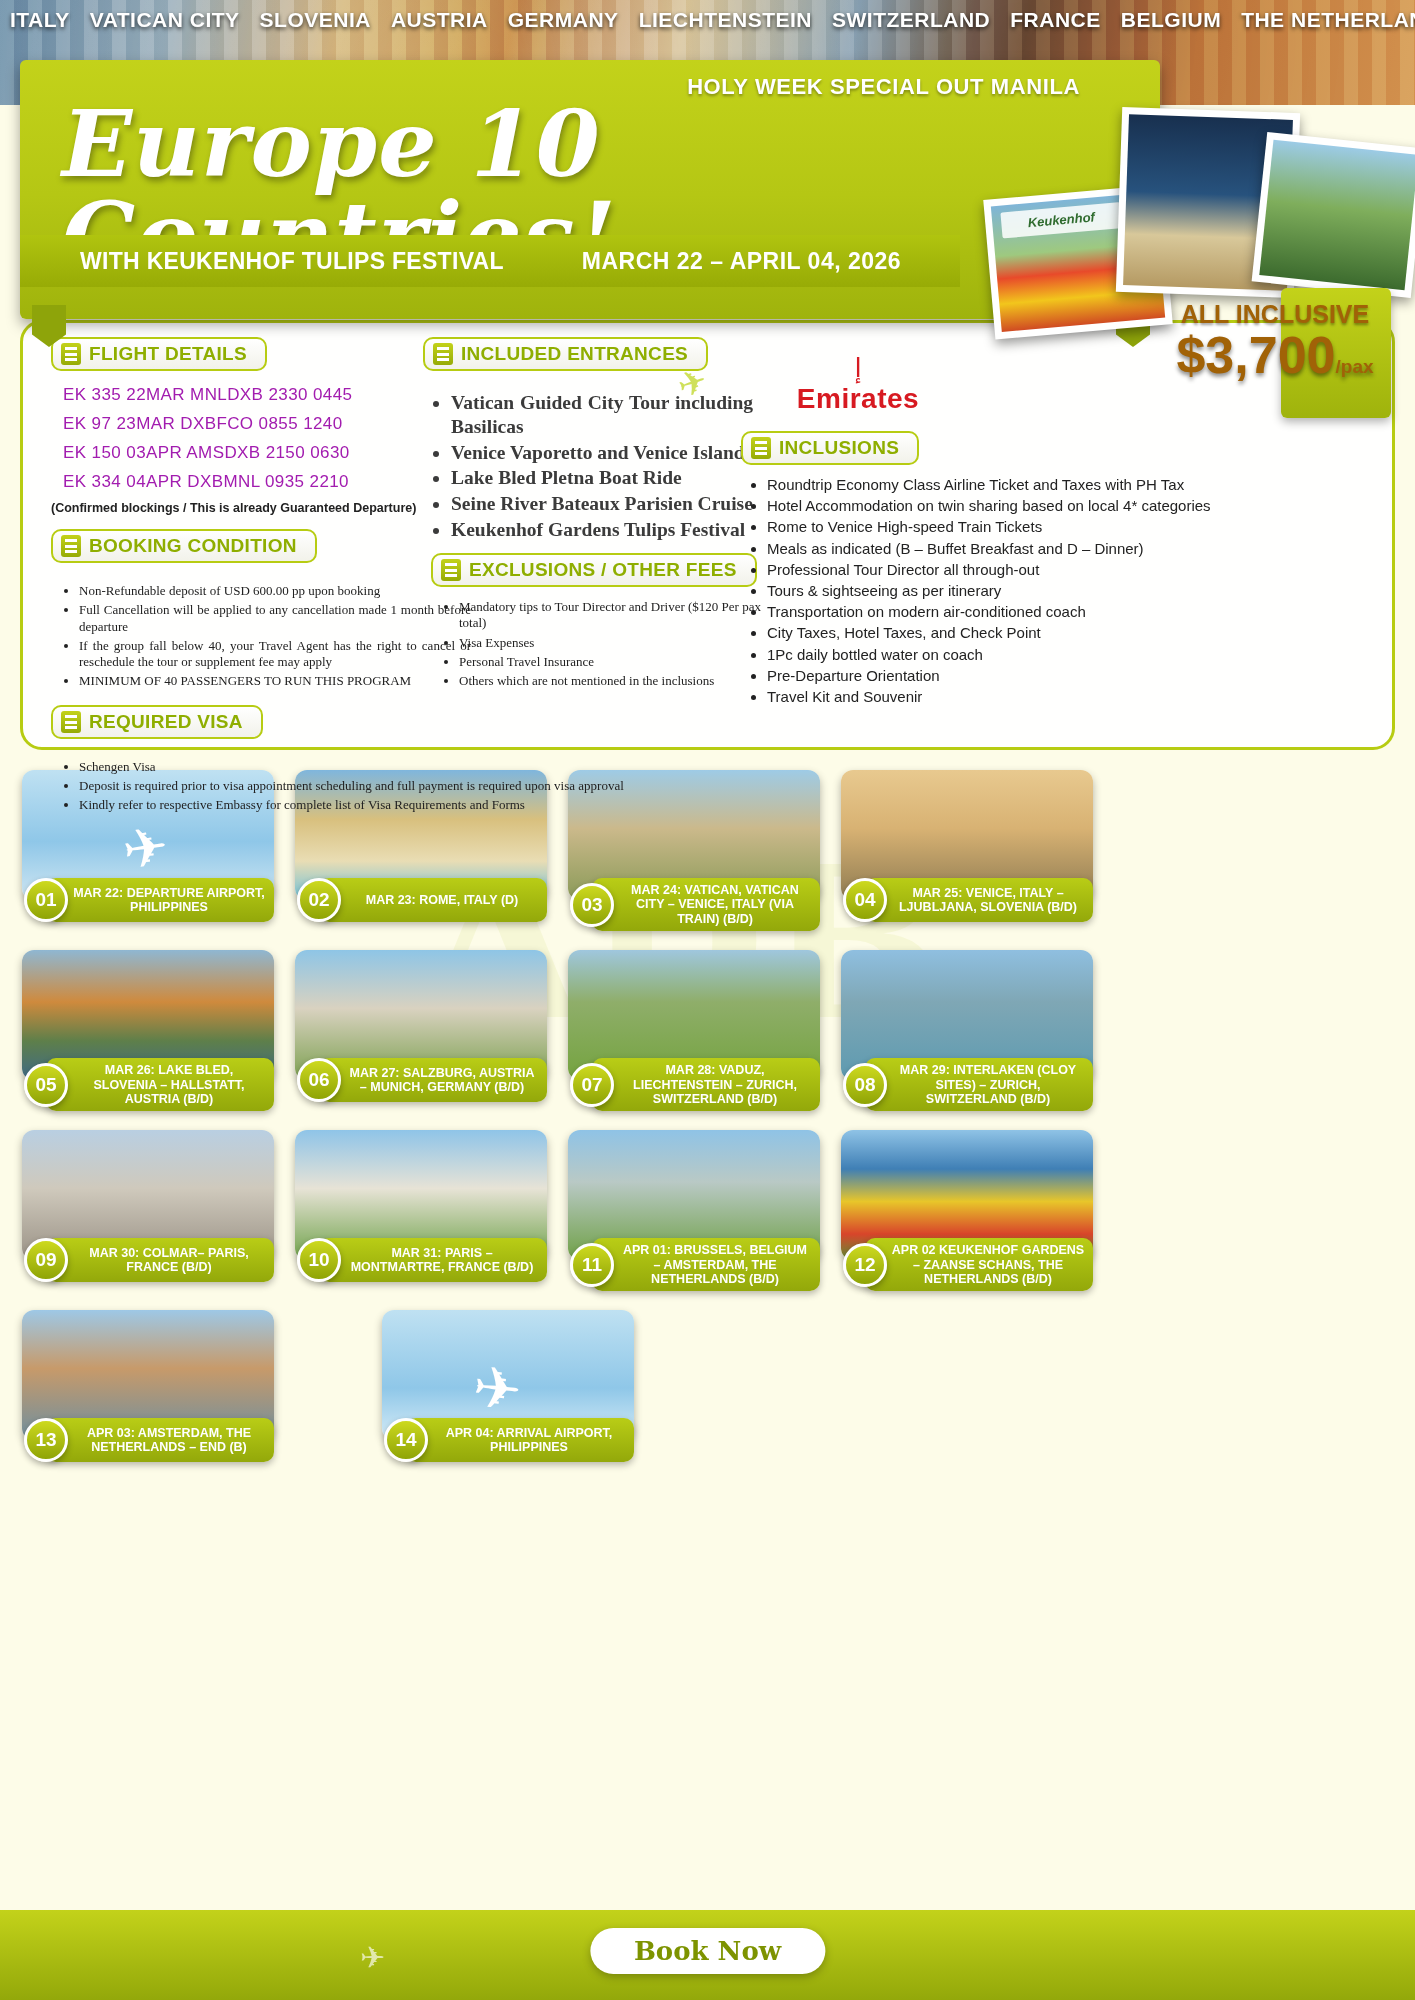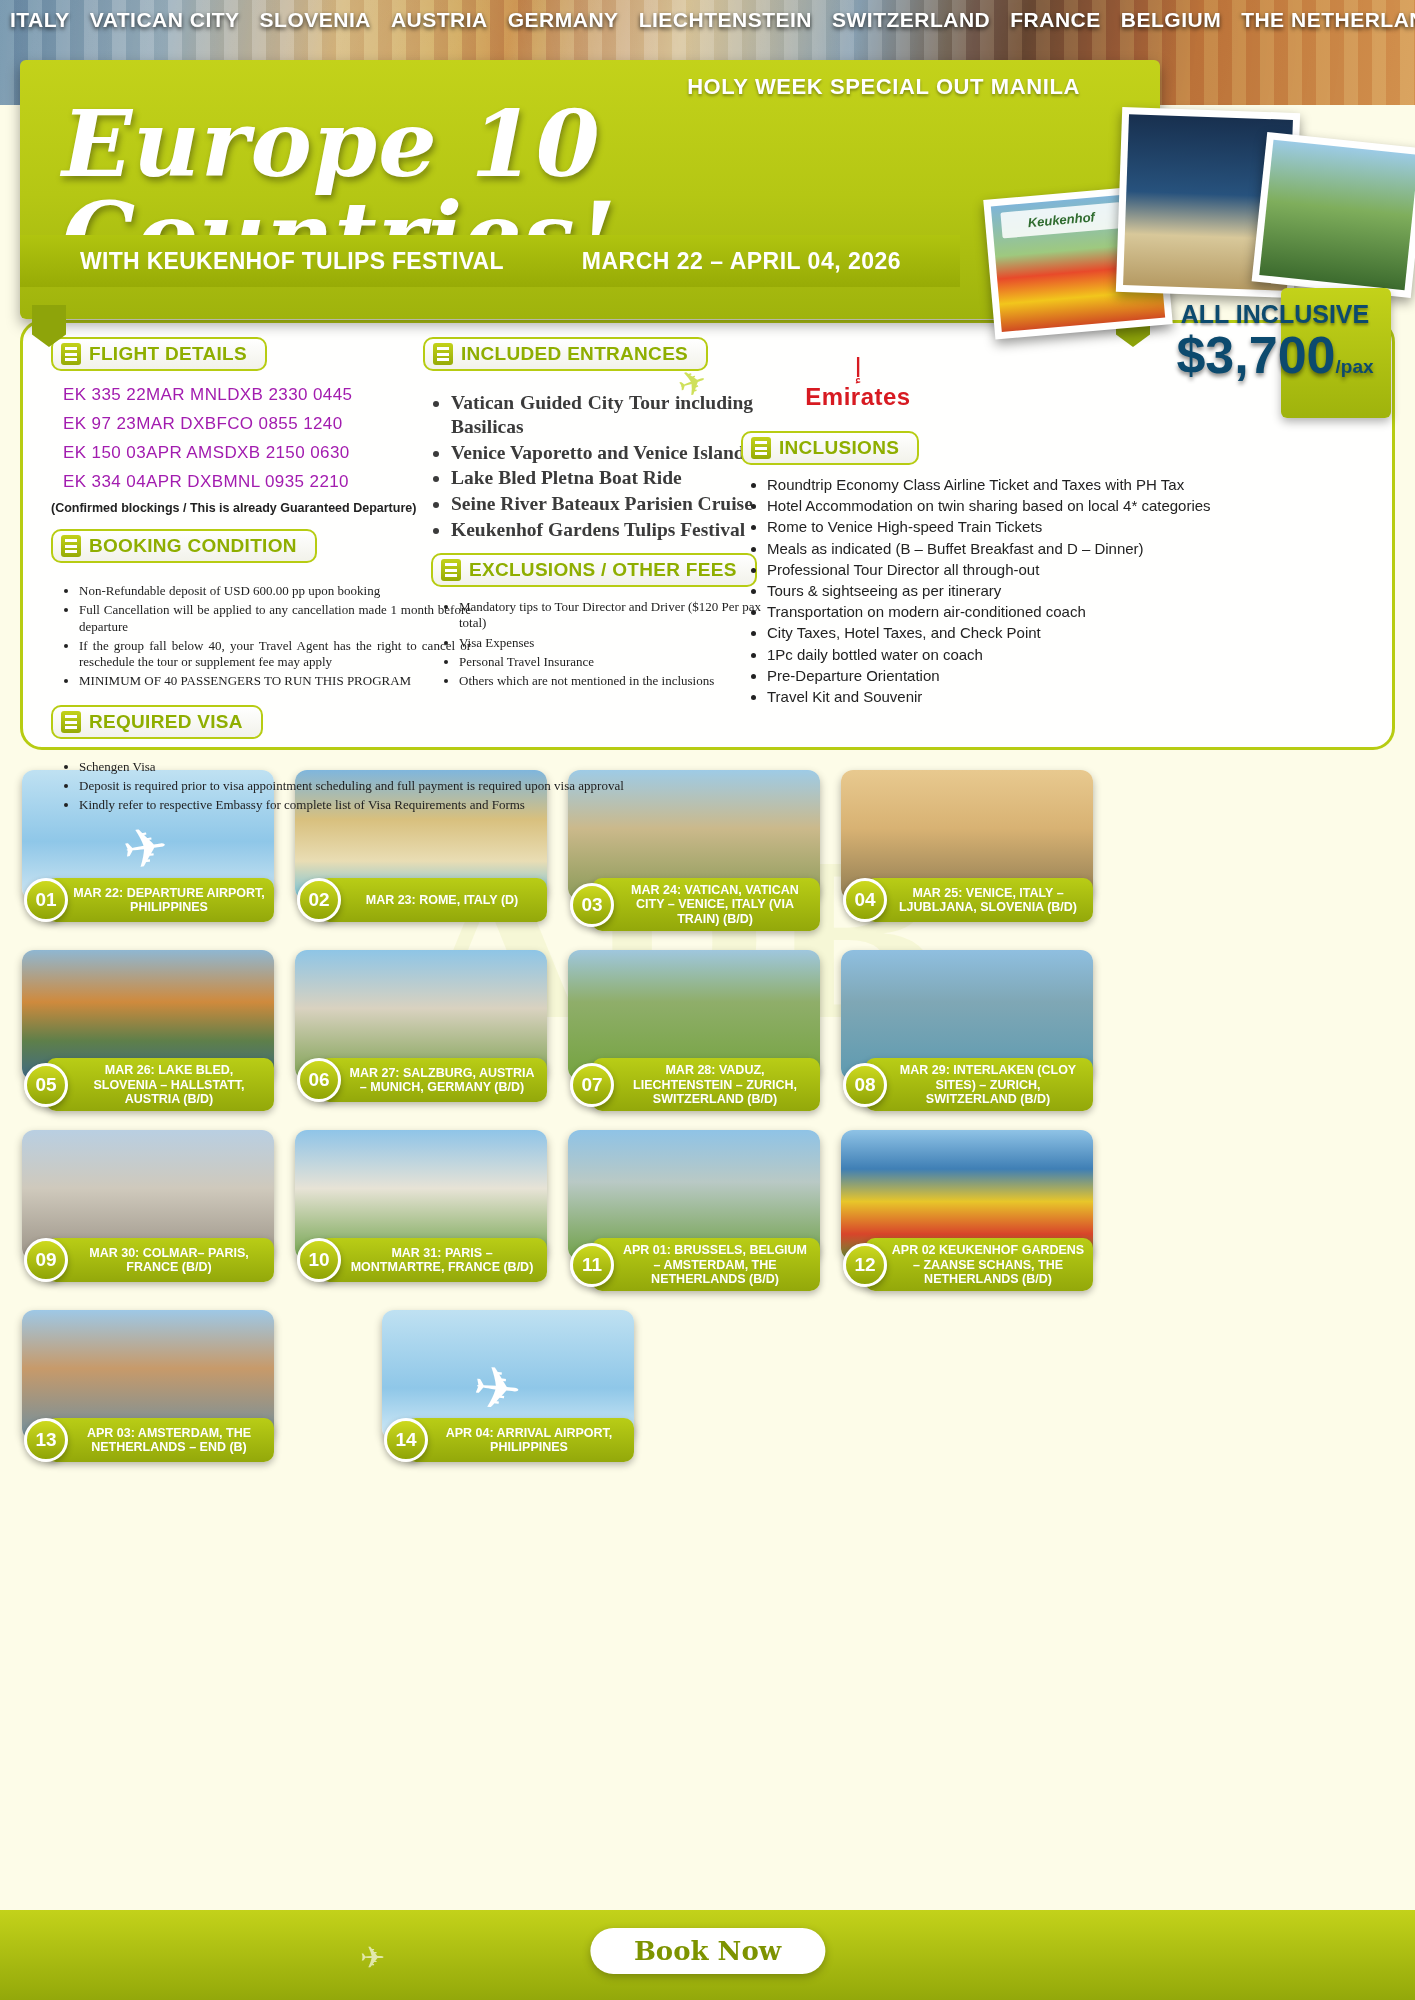--- a/index.html
+++ b/index.html
@@ -83,21 +83,21 @@
   .ph3 i { background:linear-gradient(180deg,#9ccbe6 0%,#7fae5c 45%,#3c6b2e 100%); }
   .keuk-tag{
     position:absolute; left:16px; top:14px; width:120px; height:26px;
     background:rgba(255,255,255,.85); color:#2e6b2e; font-size:13px;
     font-style:italic; font-weight:bold; text-align:center; line-height:26px; border-radius:2px;
   }
 
   
   .pricebox{
     position:absolute; right:20px; top:300px; width:240px; height:90px; z-index:7;
-    text-align:center; color:#0c4a6e;
+    text-align:center; color:#a16207;
   }
   .allinc { font-size:25px; font-weight:bold; text-shadow:0 2px 3px rgba(0,0,0,.4);}
   .price { font-size:52px; font-weight:bold; line-height:1; text-shadow:0 3px 4px rgba(0,0,0,.45);}
   .price small{ font-size:19px; font-weight:bold; }
   .pricetab{
     position:absolute; right:24px; top:288px; width:110px; height:130px;
     background:linear-gradient(180deg,#c3d21a,#9fb30c); border-radius:6px; z-index:6;
     box-shadow:0 4px 10px rgba(0,0,0,.3);
   }
 
@@ -127,21 +127,21 @@
   ul.big li { font-size:19.5px; font-weight:bold; color:#3b3b3b; margin-bottom:2px; line-height:1.22;}
   .entcol { left:400px; top:14px; width:330px; }
   .exccol { left:408px; top:230px; width:330px; }
   .inccol { left:718px; top:108px; width:630px; }
   ul.inc { list-style:disc; margin:10px 0 0 26px; }
   ul.inc li{ font-size:15px; color:#222; margin-bottom:2px; line-height:1.28; text-align:justify;}
   .emirates{
     position:absolute; left:760px; top:30px; width:150px; text-align:center; color:#d71a21;
   }
   .emirates .mark{ font-size:26px; font-family:"DejaVu Sans", sans-serif; }
-  .emirates .nm{ font-size:24px; font-weight:bold; letter-spacing:.5px; }
+  .emirates .nm{ font-size:28px; font-weight:bold; letter-spacing:.5px; }
   .plane-deco{ position:absolute; left:655px; top:40px; font-size:34px; color:#cfe05a; transform:rotate(-18deg);}
 
   
   .grid{
     position:absolute; left:22px; top:770px; width:1375px;
   }
   .row{ display:flex; gap:21px; margin-bottom:19px; }
   .card{ width:252px; position:relative; }
   .card .img{
     width:252px; height:130px; border-radius:12px; box-shadow:0 4px 9px rgba(0,0,0,.3);

